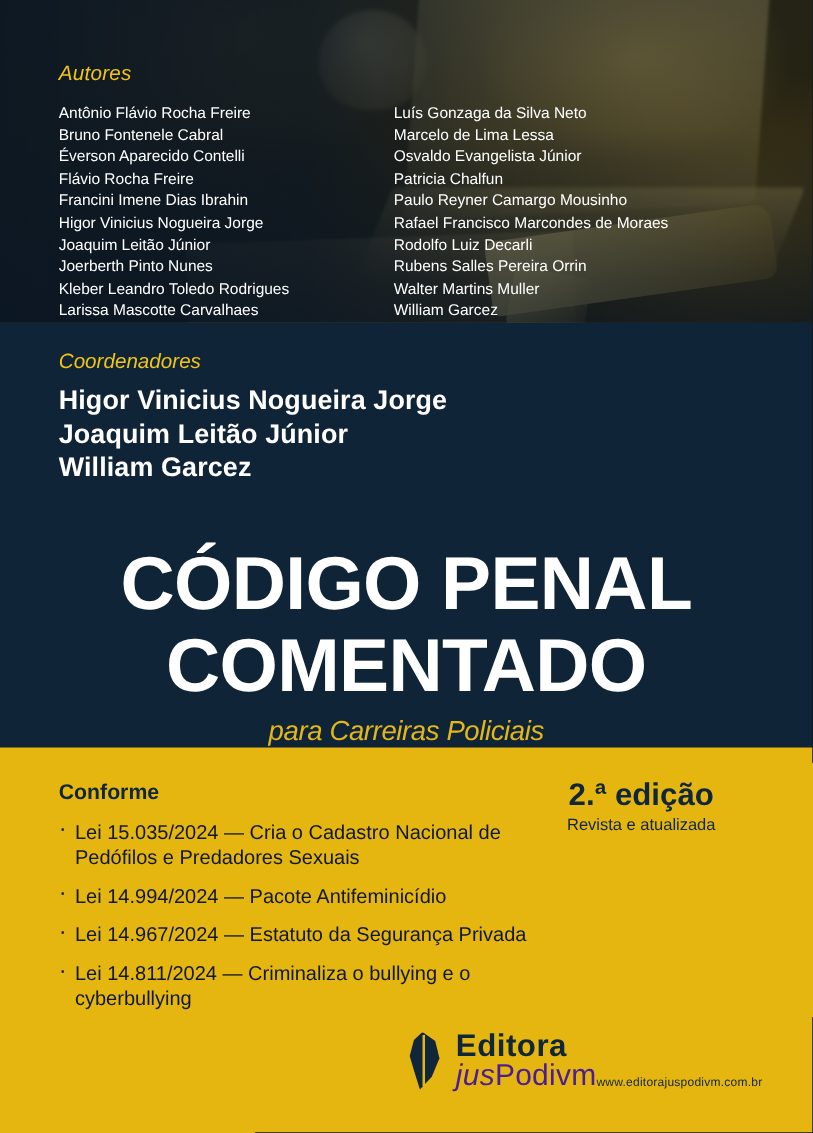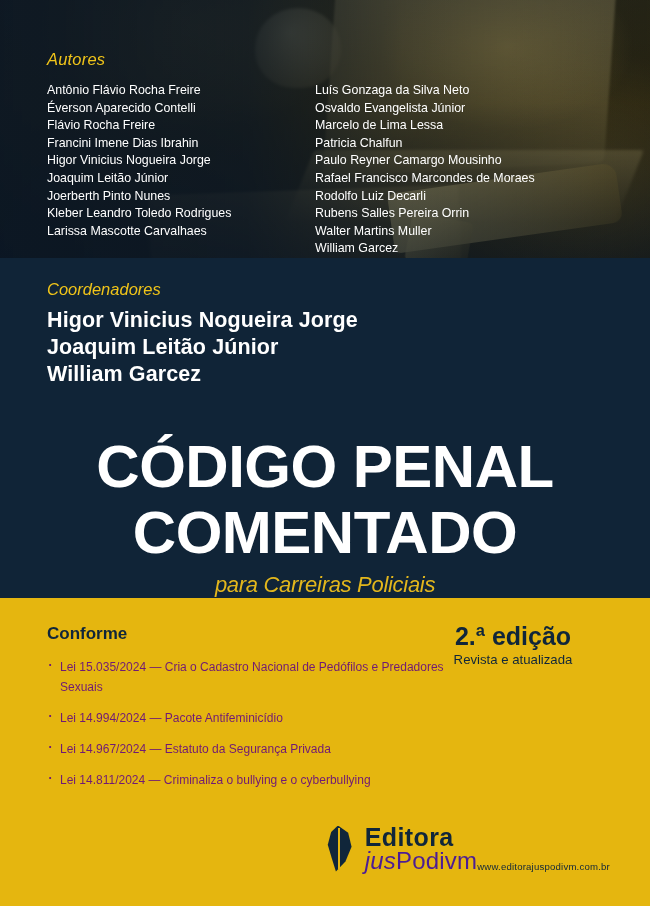--- a/index.html
+++ b/index.html
@@ -169,22 +169,22 @@
     padding: 26px 30px 0 47px;
   }
   .conforme-title {
     color: #10263a;
     font-weight: bold;
     font-size: 17px;
     margin-bottom: 13px;
   }
   .conforme-list li {
     list-style: none;
-    color: #701a75;
-    font-size: 12px;
+    color: #0f172a;
+    font-size: 16px;
     line-height: 20px;
     margin-bottom: 11px;
     padding-left: 13px;
     position: relative;
     max-width: 400px;
   }
   .conforme-list li:before {
     content: "·";
     position: absolute;
     left: 0; top: -3px;
@@ -271,33 +271,34 @@
     <div class="cup"></div>
     <div class="notebook"></div>
     <div class="gun"></div>
     <div class="scrim"></div>
 
     <div class="authors-wrap">
       <div class="authors-title">Autores</div>
       <div class="authors-cols">
         <ul class="authors-col left">
           <li>Antônio Flávio Rocha Freire</li>
+          <li>Bruno Fontenele Cabral</li>
           <li>Éverson Aparecido Contelli</li>
           <li>Flávio Rocha Freire</li>
           <li>Francini Imene Dias Ibrahin</li>
           <li>Higor Vinicius Nogueira Jorge</li>
           <li>Joaquim Leitão Júnior</li>
           <li>Joerberth Pinto Nunes</li>
           <li>Kleber Leandro Toledo Rodrigues</li>
           <li>Larissa Mascotte Carvalhaes</li>
         </ul>
         <ul class="authors-col right">
           <li>Luís Gonzaga da Silva Neto</li>
+          <li>Marcelo de Lima Lessa</li>
           <li>Osvaldo Evangelista Júnior</li>
-          <li>Marcelo de Lima Lessa</li>
           <li>Patricia Chalfun</li>
           <li>Paulo Reyner Camargo Mousinho</li>
           <li>Rafael Francisco Marcondes de Moraes</li>
           <li>Rodolfo Luiz Decarli</li>
           <li>Rubens Salles Pereira Orrin</li>
           <li>Walter Martins Muller</li>
           <li>William Garcez</li>
         </ul>
       </div>
     </div>

